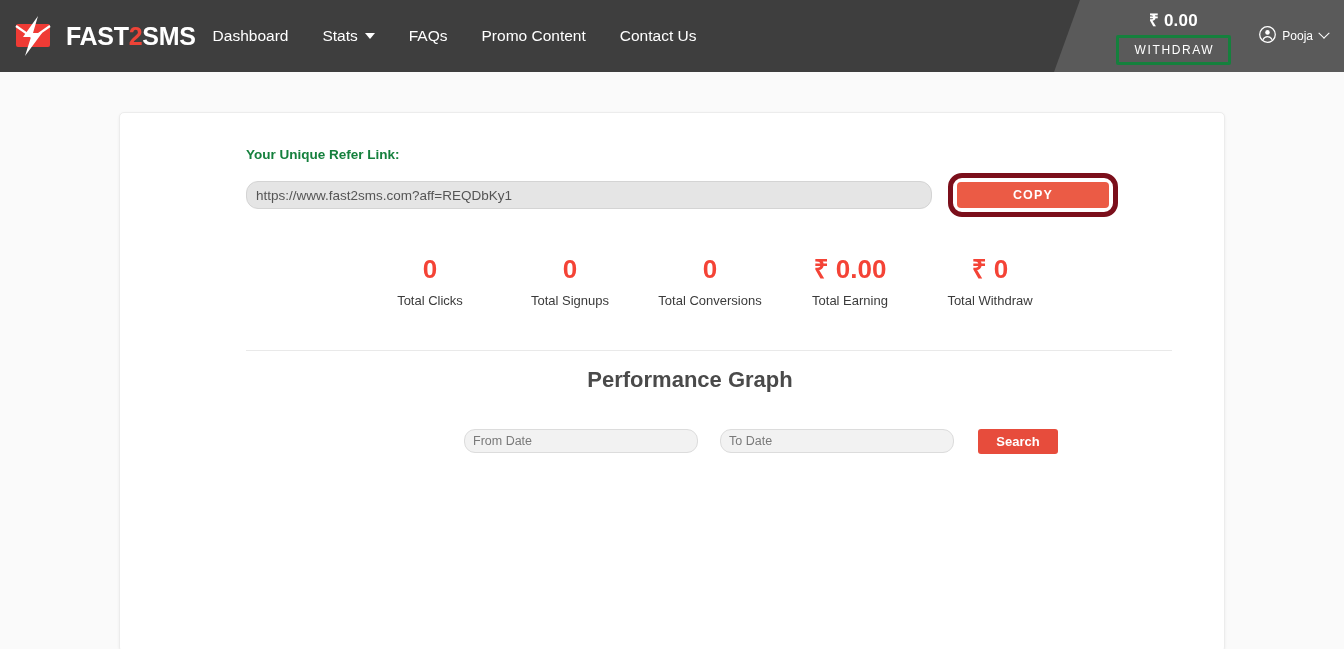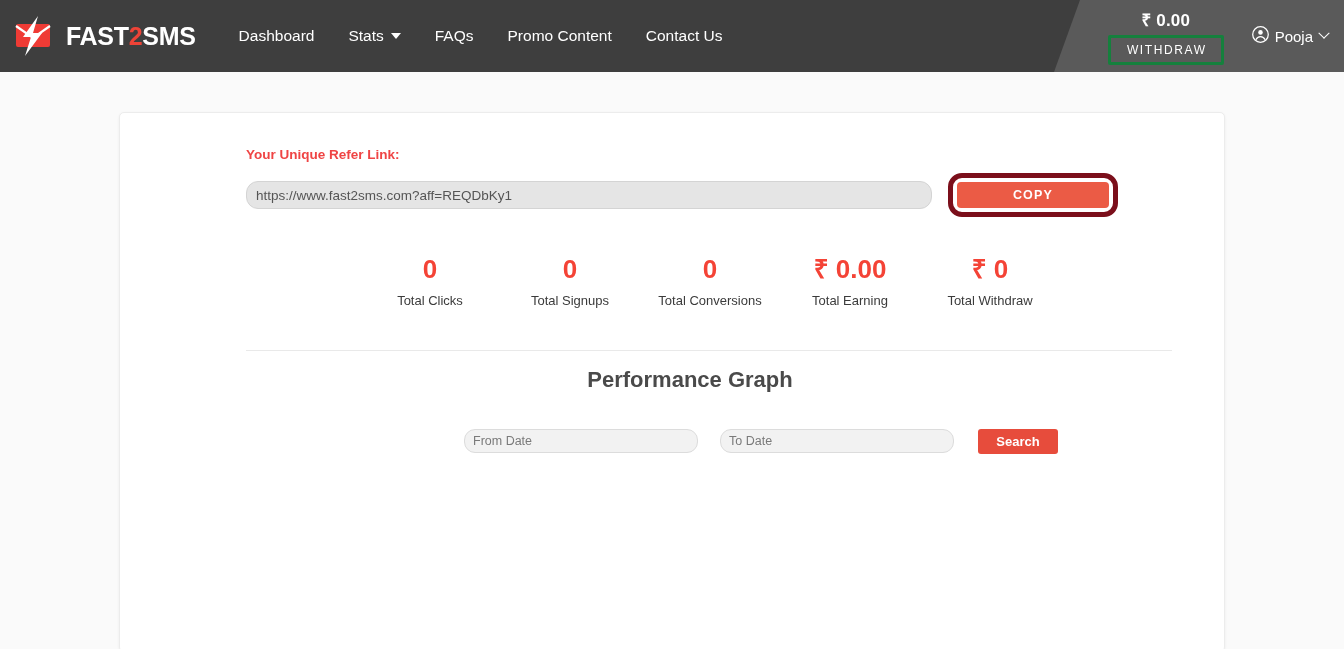--- a/index.html
+++ b/index.html
@@ -34,21 +34,20 @@
     position: relative;
     z-index: 2;
     display: flex;
     align-items: center;
     height: 72px;
     padding-left: 14px;
   }
   .brand {
     display: flex;
     align-items: center;
-    margin-right: 26px;
     cursor: pointer;
   }
   .logo-mark {
     position: relative;
     width: 44px;
     height: 42px;
     margin-right: 8px;
   }
   .brand-text {
     font-size: 25px;
@@ -113,21 +112,21 @@
     border-radius: 2px;
     cursor: pointer;
   }
   .account {
     display: flex;
     align-items: center;
     padding: 0 16px 0 14px;
     height: 72px;
     cursor: pointer;
     color: #ffffff;
-    font-size: 15px;
+    font-size: 12px;
   }
   .account-name { margin: 0 7px 0 6px; }
   .chev {
     display: inline-block;
     width: 8px; height: 8px;
     border-right: 1.6px solid #ffffff;
     border-bottom: 1.6px solid #ffffff;
     transform: rotate(45deg) translate(-2px, -2px);
   }
 
@@ -141,21 +140,21 @@
     background: #ffffff;
     border: 1px solid #ececec;
     border-radius: 5px;
     box-shadow: 0 1px 3px rgba(0,0,0,0.06);
   }
   .card-body { padding: 34px 90px 0 126px; }
 
   .refer-label {
     font-size: 13.5px;
     font-weight: bold;
-    color: #ef4444;
+    color: #15803d;
     margin-bottom: 11px;
   }
   .refer-row { display: flex; align-items: center; }
   .refer-input {
     width: 686px;
     height: 28px;
     background: #e5e5e5;
     border: 1px solid #d4d4d4;
     border-radius: 12px;
     color: #555555;

